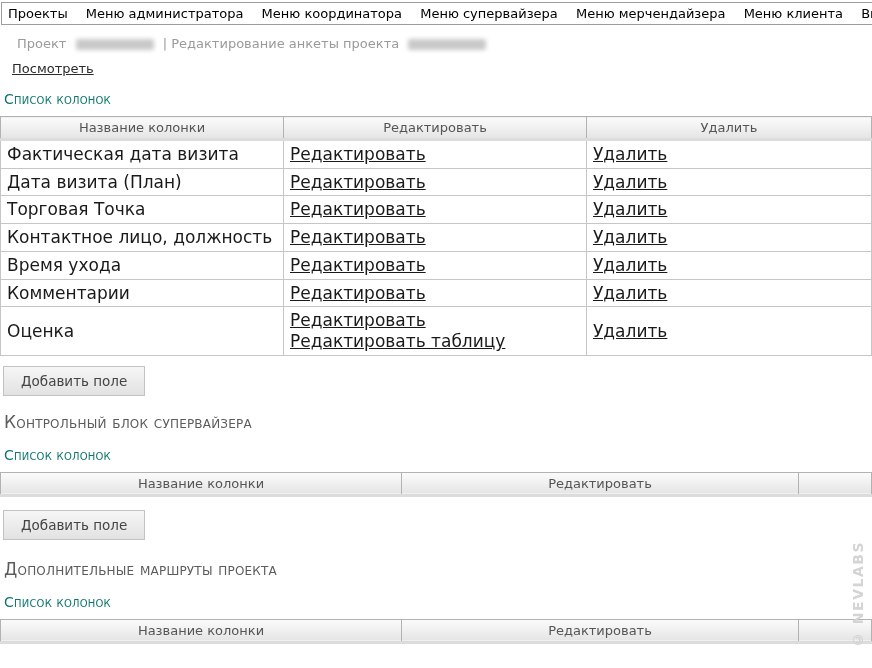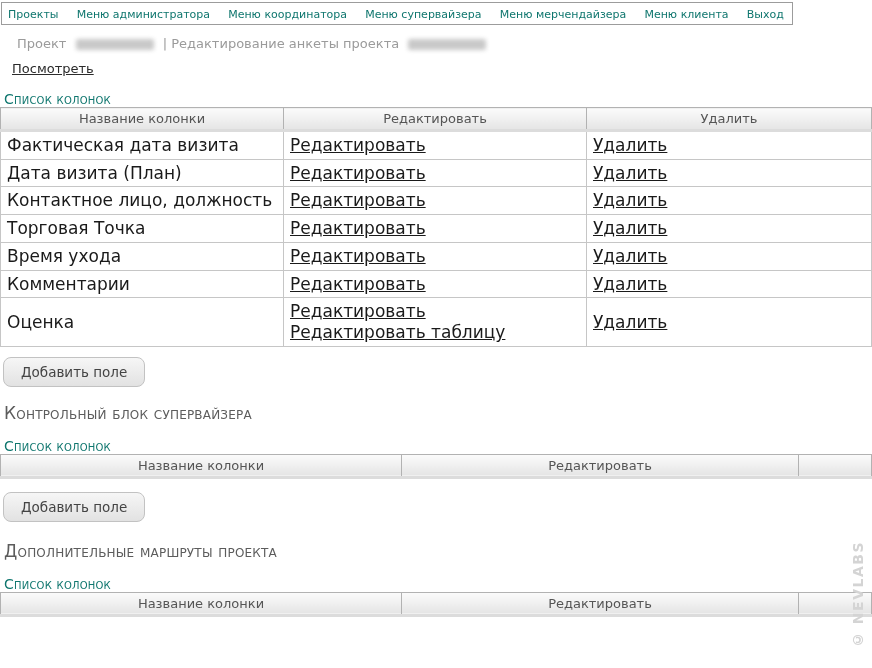--- a/index.html
+++ b/index.html
@@ -9,21 +9,21 @@
     background:#ffffff; color:#1a1a1a;
     font-family:"DejaVu Sans","Liberation Sans",sans-serif; font-size:13px;
   }
 
   
   .menubar {
     display:inline-block; margin:2px 0 0 1px; padding:3px 6px;
     border:1px solid #9c9c9c; background:#fff; white-space:nowrap;
   }
   .menubar a {
-    color:#0f766e; text-decoration:none; margin-right:14px; font-size:11px; cursor:pointer;
+    color:#000000; text-decoration:none; margin-right:14px; font-size:13px; cursor:pointer;
   }
   .menubar a:last-child { margin-right:2px; }
 
   
   .breadcrumb { margin:11px 0 0 17px; color:#9b9b9b; font-size:13px; }
   .redacted {
     display:inline-block; width:78px; height:11px; background:#c9c9c9;
     border-radius:2px; filter:blur(2px); vertical-align:middle; margin:0 5px;
   }
 
@@ -36,21 +36,21 @@
   .subtitle {
     margin:15px 0 0 4px; font-variant:small-caps; color:#0f766e;
     font-size:14px; letter-spacing:.2px;
   }
   .section-title {
     margin:16px 0 0 4px; font-variant:small-caps; color:#5c5c5c;
     font-size:17px; letter-spacing:.2px;
   }
 
   
-  table { border-collapse:collapse; width:871px; margin:0 0 0 0; table-layout:fixed; }
+  table { border-collapse:collapse; width:871px; margin:9px 0 0 0; table-layout:fixed; }
   th {
     background:linear-gradient(#fbfbfb,#e5e5e5);
     border:1px solid #b2b2b2; border-bottom:3px solid #dcdcdc;
     color:#555; font-weight:400; font-size:13px; padding:3px 4px; height:22px;
     text-align:center;
   }
   td {
     border:1px solid #c6c6c6; padding:3px 6px; font-size:17px; color:#1a1a1a;
     height:22px; line-height:1.22; vertical-align:middle; background:#fff;
   }
@@ -59,21 +59,21 @@
 
   .t-main col.c1 { width:283px; } .t-main col.c2 { width:303px; } .t-main col.c3 { width:285px; }
   .t-small col.c1 { width:401px; } .t-small col.c2 { width:397px; } .t-small col.c3 { width:73px; }
 
   
   .btn {
     display:inline-block; margin:10px 0 0 3px; padding:6px 17px;
     font-family:"DejaVu Sans","Liberation Sans",sans-serif;
     font-size:13.5px; color:#444;
     background:linear-gradient(#f6f6f6,#e2e2e2);
-    border:1px solid #c2c2c2; border-radius:8px; cursor:pointer;
+    border:1px solid #c2c2c2; border-radius:0; cursor:pointer;
   }
   .gap-sec2 { margin-top:13px; }
   .gap-sec3-title { margin-top:19px; }
 
   
   .watermark {
     position:absolute; top:538px; right:6px; height:110px;
     writing-mode:vertical-rl; transform:rotate(180deg);
     color:#d4d4d4; font-size:14px; font-weight:700; letter-spacing:1.5px;
     white-space:nowrap; user-select:none; z-index:5;
@@ -129,26 +129,26 @@
       <td>Фактическая дата визита</td>
       <td><a>Редактировать</a></td>
       <td><a>Удалить</a></td>
     </tr>
     <tr>
       <td>Дата визита (План)</td>
       <td><a>Редактировать</a></td>
       <td><a>Удалить</a></td>
     </tr>
     <tr>
+      <td>Торговая Точка</td>
+      <td><a>Редактировать</a></td>
+      <td><a>Удалить</a></td>
+    </tr>
+    <tr>
       <td>Контактное лицо, должность</td>
-      <td><a>Редактировать</a></td>
-      <td><a>Удалить</a></td>
-    </tr>
-    <tr>
-      <td>Торговая Точка</td>
       <td><a>Редактировать</a></td>
       <td><a>Удалить</a></td>
     </tr>
     <tr>
       <td>Время ухода</td>
       <td><a>Редактировать</a></td>
       <td><a>Удалить</a></td>
     </tr>
     <tr>
       <td>Комментарии</td>

